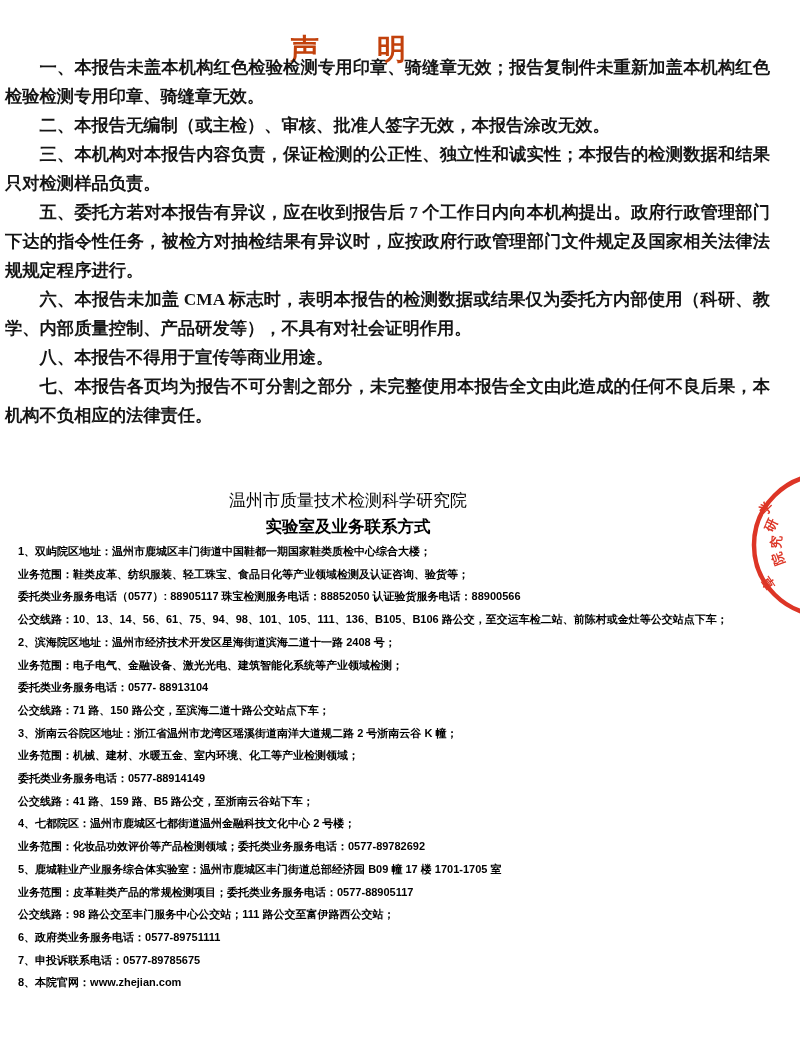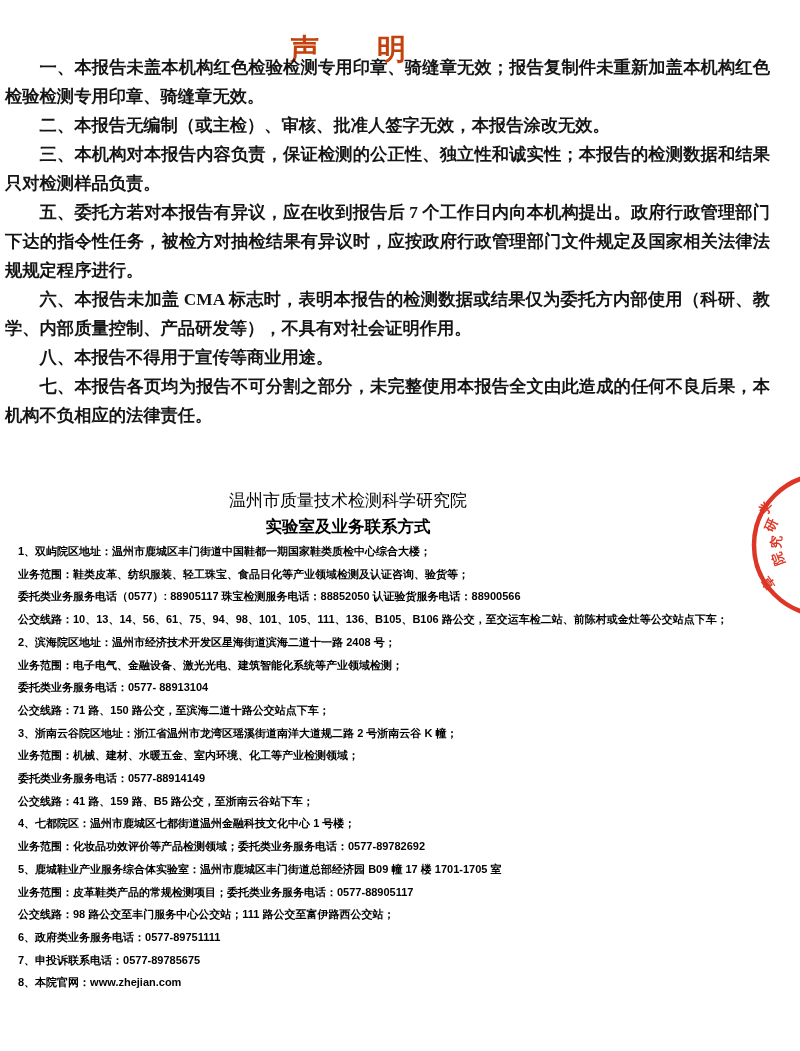--- a/index.html
+++ b/index.html
@@ -114,21 +114,21 @@
   <div>委托类业务服务电话（0577）: 88905117 珠宝检测服务电话：88852050 认证验货服务电话：88900566</div>
   <div>公交线路：10、13、14、56、61、75、94、98、101、105、111、136、B105、B106 路公交，至交运车检二站、前陈村或金灶等公交站点下车；</div>
   <div>2、滨海院区地址：温州市经济技术开发区星海街道滨海二道十一路 2408 号；</div>
   <div>业务范围：电子电气、金融设备、激光光电、建筑智能化系统等产业领域检测；</div>
   <div>委托类业务服务电话：0577- 88913104</div>
   <div>公交线路：71 路、150 路公交，至滨海二道十路公交站点下车；</div>
   <div>3、浙南云谷院区地址：浙江省温州市龙湾区瑶溪街道南洋大道规二路 2 号浙南云谷 K 幢；</div>
   <div>业务范围：机械、建材、水暖五金、室内环境、化工等产业检测领域；</div>
   <div>委托类业务服务电话：0577-88914149</div>
   <div>公交线路：41 路、159 路、B5 路公交，至浙南云谷站下车；</div>
-  <div>4、七都院区：温州市鹿城区七都街道温州金融科技文化中心 1 号楼；</div>
+  <div>4、七都院区：温州市鹿城区七都街道温州金融科技文化中心 2 号楼；</div>
   <div>业务范围：化妆品功效评价等产品检测领域；委托类业务服务电话：0577-89782692</div>
   <div>5、鹿城鞋业产业服务综合体实验室：温州市鹿城区丰门街道总部经济园 B09 幢 17 楼 1701-1705 室</div>
   <div>业务范围：皮革鞋类产品的常规检测项目；委托类业务服务电话：0577-88905117</div>
   <div>公交线路：98 路公交至丰门服务中心公交站；111 路公交至富伊路西公交站；</div>
   <div>6、政府类业务服务电话：0577-89751111</div>
   <div>7、申投诉联系电话：0577-89785675</div>
   <div>8、本院官网：www.zhejian.com</div>
 </div>
 
 <div class="stamp">

